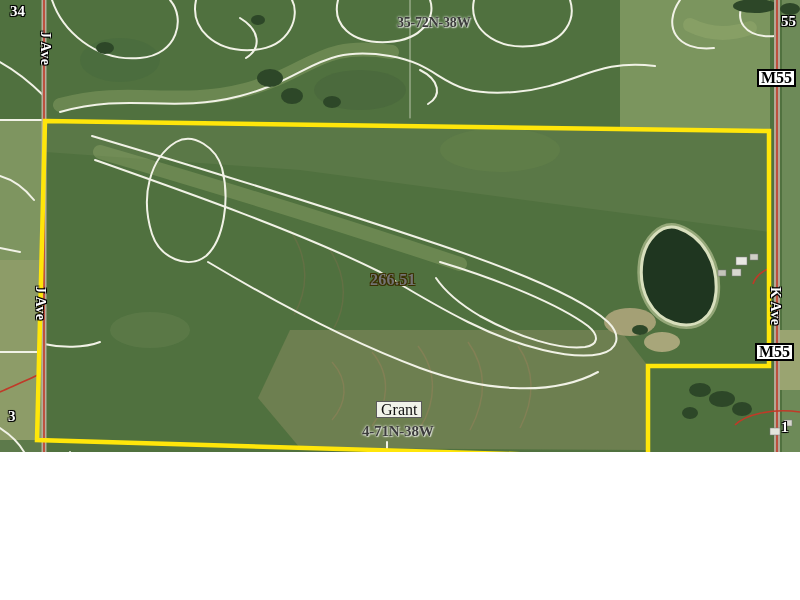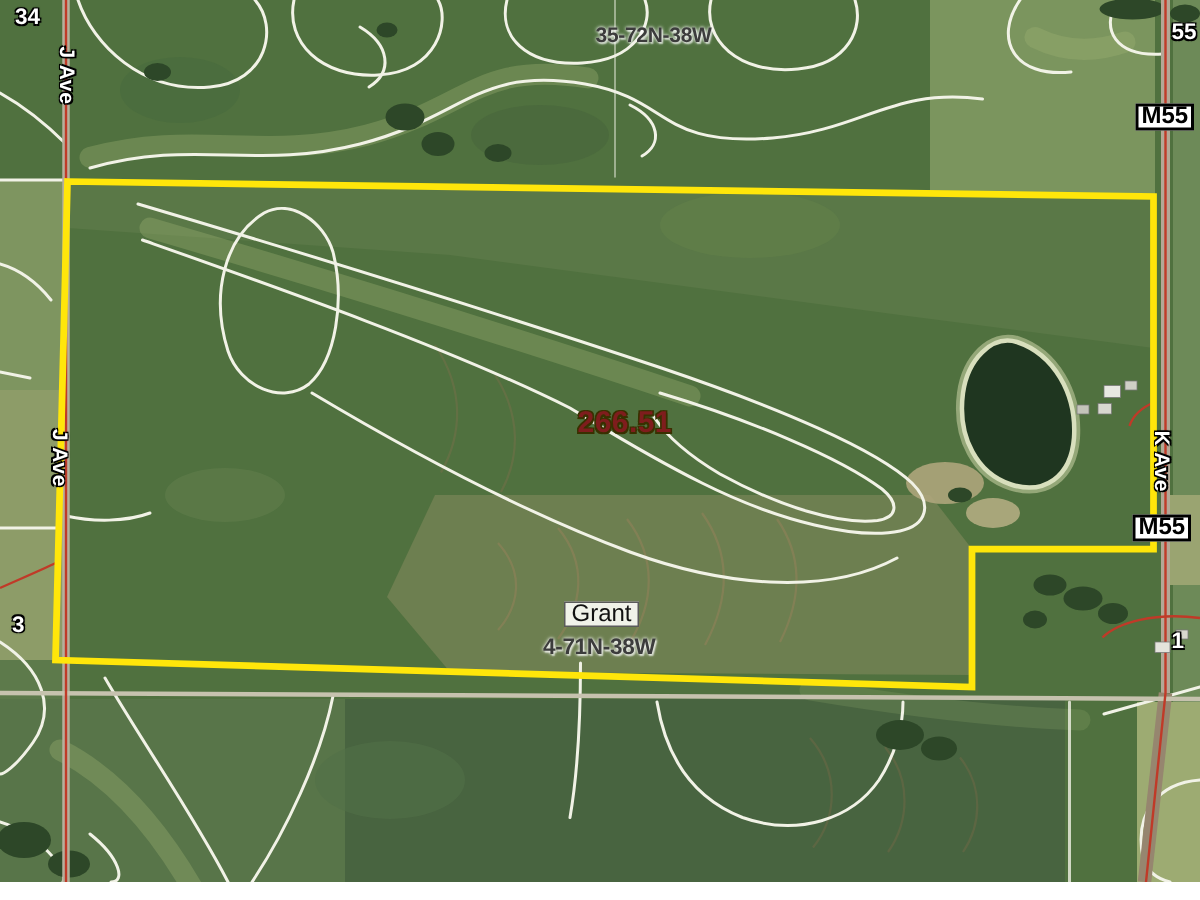--- a/index.html
+++ b/index.html
@@ -1,36 +1,35 @@
 <!DOCTYPE html>
 <html><head>
 <meta charset="utf-8">
 <style>
   html,body{margin:0;padding:0;background:#ffffff;}
   #viewport{
-    position:relative;width:800px;height:600px;background:#ffffff;
-    overflow:hidden;font-family:Liberation Sans, sans-serif;
+    position:relative;width:800px;height:452px;background:#ffffff;
+    overflow:hidden;font-family:Liberation Serif, serif;
   }
   #aerial{position:absolute;left:0;top:0;}
   .lbl{position:absolute;white-space:nowrap;line-height:1;}
   .lbl-white{
     color:#ffffff;font-weight:bold;
     text-shadow:-1px -1px 0 #000,1px -1px 0 #000,-1px 1px 0 #000,1px 1px 0 #000,0 0 2px #000;
   }
   .lbl-sec{font-size:15px;}
   .lbl-road{font-size:14px;letter-spacing:.5px;}
   .rot90{transform:rotate(90deg);transform-origin:top left;}
   .lbl-dark{
     color:#3c3c3c;font-weight:bold;font-size:14px;letter-spacing:-0.2px;
     text-shadow:0 0 2px rgba(255,255,255,.9),0 0 3px rgba(255,255,255,.7),1px 1px 1px rgba(255,255,255,.6);
   }
   .lbl-acreage{
-    font-size:20px;font-weight:bold;color:#7f1d1d;letter-spacing:.3px;
+    font-size:16px;font-weight:bold;color:#737373;letter-spacing:.3px;
     text-shadow:-1px -1px 0 #3a3000,1px -1px 0 #3a3000,-1px 1px 0 #3a3000,1px 1px 0 #3a3000;
-    margin-left:15px;
   }
   .badge{
     position:absolute;background:#ffffff;border:2px solid #000000;color:#000000;
     font-size:16px;font-weight:bold;padding:0 2px;line-height:14px;
   }
   .boxlbl{
     position:absolute;background:rgba(252,252,246,.92);border:1px solid #5a5a5a;
     color:#111111;font-size:16px;padding:0 4px;line-height:15px;
   }
 </style>

